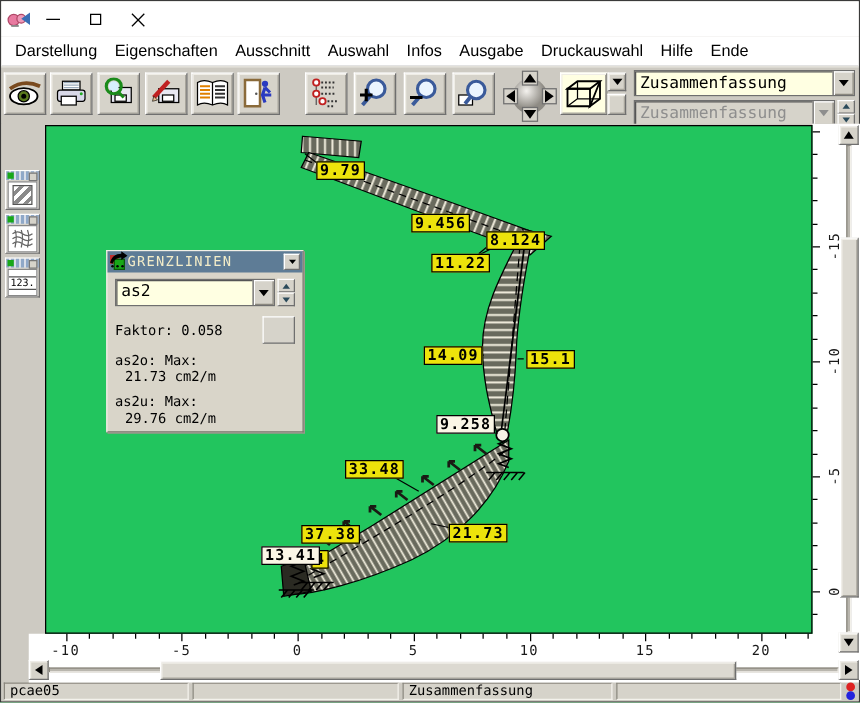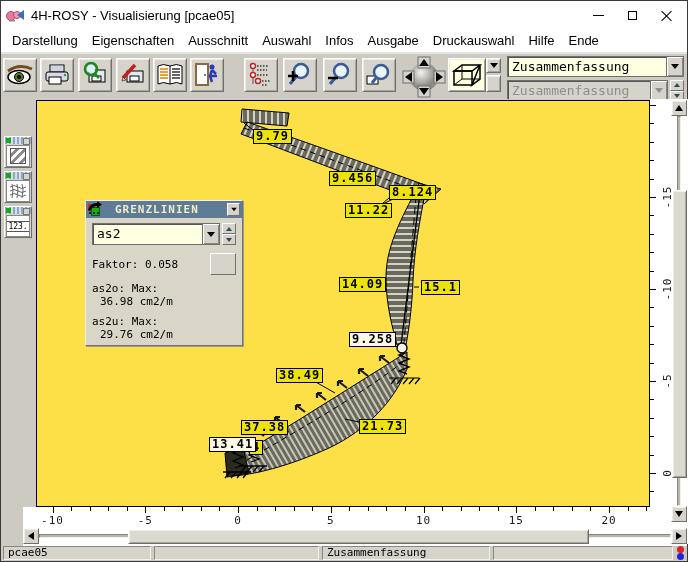--- a/index.html
+++ b/index.html
@@ -38,39 +38,39 @@
   .row2 { display:flex; margin-top:3px; }
   .spinner { width:14px; height:21px; margin-left:2px; display:flex; flex-direction:column; }
   .spin-btn { flex:1; background:#D6D3CA; border:1px solid #6f6f6f; border-top-color:#fff; border-left-color:#fff; display:flex; align-items:center; justify-content:center; }
   .tri-up-s { width:0; height:0; border-left:3px solid transparent; border-right:3px solid transparent; border-bottom:4px solid #2a4a5a; }
   .tri-down-s { width:0; height:0; border-left:3px solid transparent; border-right:3px solid transparent; border-top:4px solid #2a4a5a; }
 
   
   .main { position:relative; flex:1; background:#CDCAC2; }
   .white-bottom { position:absolute; left:22px; top:408px; right:0; height:39px; background:#fff; }
   .white-right { position:absolute; left:649px; top:0; width:39px; bottom:0; background:#fff; }
-  .plot { position:absolute; left:35px; top:1px; width:614px; height:407px; border:1px solid #000; background:#fde047; }
+  .plot { position:absolute; left:35px; top:1px; width:614px; height:407px; border:1px solid #000; background:#22c55e; }
   .plot svg { position:absolute; left:0; top:0; }
   .vlabel { position:absolute; border:1px solid #000; font-family:"DejaVu Sans Mono",monospace; font-size:12px; font-weight:bold; line-height:13px; padding:0 2px; letter-spacing:1px; white-space:nowrap; }
   .vlabel.yellow { background:#EDE30B; }
   .vlabel.white { background:#FBF6E6; }
 
   .x-strip { position:absolute; left:35px; top:408px; width:614px; height:27px; }
   .xtick { position:absolute; top:0; width:1px; height:4px; background:#000; }
   .xtick.major { height:6px; }
   .xtick-label { position:absolute; top:7px; width:30px; text-align:center; font-family:"DejaVu Sans Mono",monospace; font-size:11px; letter-spacing:1px; color:#1a1a1a; }
   .y-strip { position:absolute; left:649px; top:1px; width:20px; height:407px; }
   .ytick { position:absolute; left:0; width:4px; height:1px; background:#000; }
   .ytick.major { width:6px; }
   .ytick-label { position:absolute; left:2px; width:30px; height:12px; text-align:center; font-family:"DejaVu Sans Mono",monospace; font-size:11px; letter-spacing:1px; color:#1a1a1a; transform:rotate(-90deg); transform-origin:center; }
 
   
   .panel { position:absolute; left:84px; top:100px; width:158px; background:#D9D5C9; border-top:1px solid #f2f0e8; border-left:1px solid #f2f0e8; border-right:1px solid #77756a; border-bottom:1px solid #77756a; box-shadow:1px 1px 0 #9a988c; }
   .panel-title { height:17px; background:#5E7C96; display:flex; align-items:center; padding:0 2px; }
-  .panel-title .ttl { flex:1; color:#F2ECC8; font-family:"DejaVu Sans Mono",monospace; font-size:11px; font-weight:bold; letter-spacing:1px; margin-left:16px; }
+  .panel-title .ttl { flex:1; color:#F2ECC8; font-family:"DejaVu Sans Mono",monospace; font-size:11px; font-weight:normal; letter-spacing:1px; margin-left:3px; }
   .panel-title-btn { width:13px; height:13px; background:#D6D3CA; border:1px solid #6f6f6f; border-top-color:#fff; border-left-color:#fff; display:flex; align-items:center; justify-content:center; }
   .panel-title-btn .tri-down { transform:scale(.7); }
   .p-icon { width:11px; height:11px; position:relative; }
   .p-icon::before { content:""; position:absolute; left:0; top:0; width:7px; height:7px; background:#c03030; }
   .p-icon::after { content:""; position:absolute; left:3px; top:3px; width:7px; height:7px; background:#18a818; border:1px solid #0a5a0a; }
   .panel-body { padding:5px 6px 4px 6px; font-family:"DejaVu Sans Mono",monospace; font-size:11px; color:#000; }
   .panel-combo-row { display:flex; }
   .panel .combo { height:22px; flex:1; }
   .factor-row { display:flex; align-items:center; margin-top:8px; }
   .factor-row .txt { flex:1; }
@@ -111,21 +111,20 @@
 
 <div class="window">
 
   <div class="titlebar">
     <svg width="20" height="16" viewBox="0 0 20 16">
       <circle cx="6" cy="9" r="4.5" fill="#E87AA0" stroke="#b04868" stroke-width="1"></circle>
       <circle cx="12" cy="8" r="3.5" fill="#EE9AB8" stroke="#b04868" stroke-width="1"></circle>
       <polygon points="12,8 19,3 19,13" fill="#3A6EB5"></polygon>
       <rect x="4" y="13" width="6" height="1.5" fill="#888"></rect>
     </svg>
-    <span class="app-title">4H-ROSY - Visualisierung [pcae05]</span>
     <div class="win-btn">
         <div class="glyph-min"></div>
       </div>
     <div class="win-btn">
         <div class="glyph-max"></div>
       </div>
     <div class="win-btn">
         <div class="glyph-close"></div>
       </div>
   </div>
@@ -367,21 +366,21 @@
         <path d="M216,29 L207,22 M330,77 L337,81 M352,97 L346,102 M344,104 L360,96 M340,183 L350,183 M382,186 L377,186 M350,242 L361,246 M277,280 L298,292 M242,326 L252,331 M322,321 L308,318 M212,345 L220,350" stroke="#000" stroke-width="1" fill="none"></path>
       </svg>
       <div id="value-labels">
           <div class="vlabel yellow" style="left: 216px; top: 28px;">9.79</div>
           <div class="vlabel yellow" style="left: 292px; top: 70px;">9.456</div>
           <div class="vlabel yellow" style="left: 352px; top: 84px;">8.124</div>
           <div class="vlabel yellow" style="left: 308px; top: 102px;">11.22</div>
           <div class="vlabel yellow" style="left: 302px; top: 176px;">14.09</div>
           <div class="vlabel yellow" style="left: 384px; top: 179px;">15.1</div>
           <div class="vlabel white" style="left: 312px; top: 231px;">9.258</div>
-          <div class="vlabel yellow" style="left: 239px; top: 267px;">38.49</div>
+          <div class="vlabel yellow" style="left: 239px; top: 267px;">33.48</div>
           <div class="vlabel yellow" style="left: 204px; top: 319px;">37.38</div>
           <div class="vlabel yellow" style="left: 322px; top: 318px;">21.73</div>
           <div class="vlabel yellow" style="left: 212px; top: 339px;">4</div>
           <div class="vlabel white" style="left: 172px; top: 336px;">13.41</div>
         </div>
 
       <div class="panel" style="left:48px; top:99px;">
         <div class="panel-title">
           <span class="p-icon"></span>
           <span class="ttl">GRENZLINIEN</span>
@@ -412,21 +411,21 @@
               <svg width="18" height="14" viewBox="0 0 18 14">
                 <path d="M2,9 Q4,2 11,2 L11,0 L16,3.5 L11,7 L11,5 Q6,5 4,10 Z" fill="#000"></path>
                 <circle cx="4" cy="12" r="1" fill="#000"></circle>
                   <circle cx="8" cy="12" r="1" fill="#000"></circle>
                   <circle cx="12" cy="12" r="1" fill="#000"></circle>
               </svg>
             </span>
           </div>
           <div class="res-block">
             <div>as2o: Max:</div>
-            <div class="val">36.98 cm2/m</div>
+            <div class="val">21.73 cm2/m</div>
           </div>
           <div class="res-block">
             <div>as2u: Max:</div>
             <div class="val">29.76 cm2/m</div>
           </div>
         </div>
       </div>
     </div>
 
     <div class="x-strip" id="x-strip">

